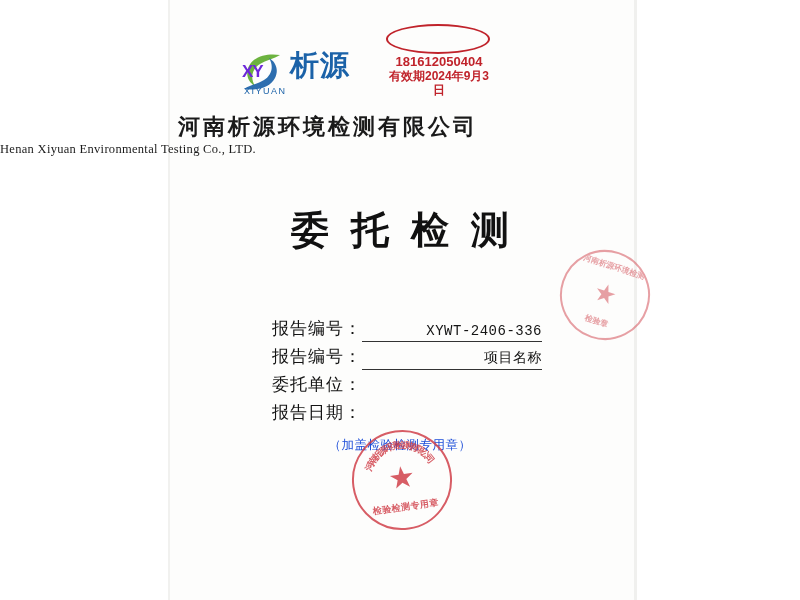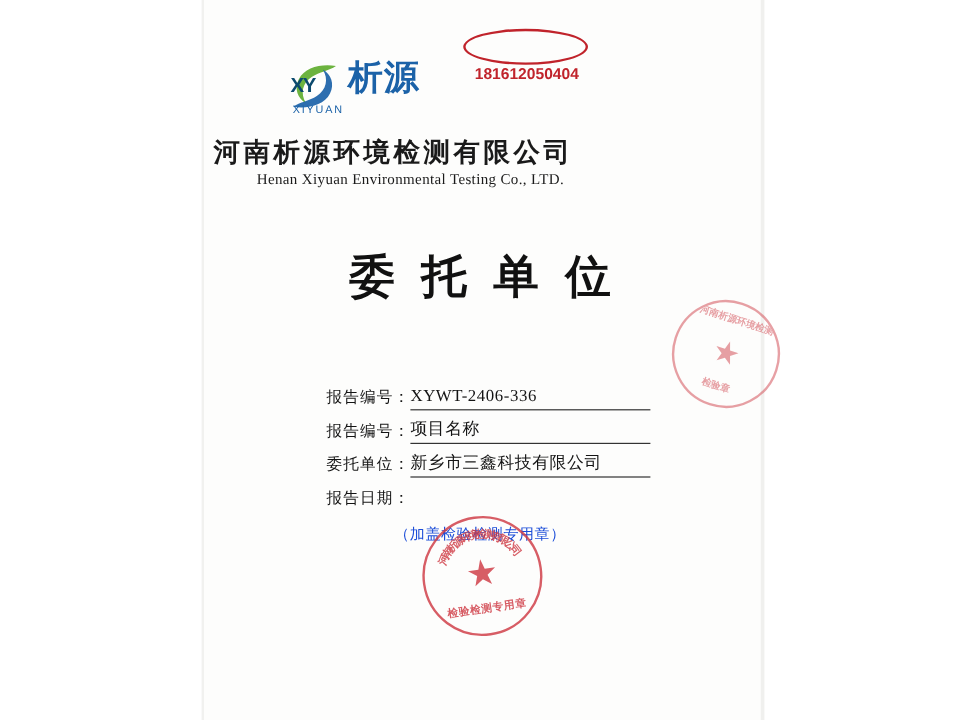--- a/index.html
+++ b/index.html
@@ -114,21 +114,21 @@
     width: 48px;
     height: 48px;
   }
   .logo-xy {
     position: absolute;
     left: 4px;
     top: 14px;
     font-family: "Liberation Sans", sans-serif;
     font-weight: bold;
     font-size: 17px;
-    color: #0c4a6e;
+    color: #6d28d9;
     letter-spacing: -1px;
   }
   .logo-text-cn {
     position: absolute;
     left: 52px;
     top: 2px;
     font-family: "Liberation Sans", sans-serif;
     font-size: 29px;
     font-weight: bold;
     color: #1b62a8;
@@ -157,21 +157,20 @@
     font-size: 22px;
     font-weight: bold;
     color: #1a1a1a;
     letter-spacing: 3px;
   }
   .company-en {
     position: absolute;
     left: 0;
     top: 142px;
     width: 684px;
-    text-align: center;
     font-family: "Liberation Serif", serif;
     font-size: 12.5px;
     color: #1a1a1a;
     letter-spacing: 0.3px;
   }
 
   
   .doc-title {
     position: absolute;
     left: 0;
@@ -194,31 +193,31 @@
     width: 270px;
   }
   .field-row {
     display: flex;
     align-items: flex-end;
     height: 24px;
     margin-bottom: 4px;
   }
   .field-label {
     font-family: Liberation Mono, monospace;
-    font-size: 13px;
+    font-size: 17px;
     color: #141414;
     letter-spacing: 1px;
     white-space: nowrap;
     padding-bottom: 2px;
   }
   .field-value {
     flex: 1;
     border-bottom: 1px solid #333333;
-    text-align: left;
-    font-family: Liberation Serif, serif;
+    text-align: right;
+    font-family: Liberation Mono, monospace;
     font-size: 14px;
     color: #141414;
     padding-bottom: 2px;
     letter-spacing: 0.5px;
     white-space: nowrap;
   }
 
   .note {
     position: absolute;
     left: 0;
@@ -336,50 +335,50 @@
 
   <div class="sheet"></div>
   <div class="sheet-edge-left"></div>
   <div class="sheet-edge-right"></div>
 
   <div class="cma">
     <div class="cma-letters">
       <div class="cma-ellipse"></div>
     </div>
     <div class="cma-code">181612050404</div>
+    <div class="cma-valid">有效期2024年9月3日</div>
   </div>
 
   <div class="logo">
     <svg class="logo-mark" viewBox="0 0 48 48">
       <path d="M42 7 C30 5 16 8 11 18 C7 26 10 34 17 38 C12 30 14 21 22 16 C28 12 36 11 42 7 Z" fill="#6cb33f"></path>
       <path d="M6 41 C18 43 32 40 37 30 C41 22 38 14 31 10 C36 18 34 27 26 32 C20 36 12 37 6 41 Z" fill="#1b62a8" opacity="0.92"></path>
       <circle cx="24" cy="24" r="6.5" fill="#ffffff"></circle>
     </svg>
     <div class="logo-xy">XY</div>
     <div class="logo-text-cn">析源</div>
     <div class="logo-text-en">XIYUAN</div>
   </div>
 
   <div class="company-cn">河南析源环境检测有限公司</div>
   <div class="company-en">Henan Xiyuan Environmental Testing Co., LTD.</div>
 
-  <div class="doc-title">委托单位</div>
+  <div class="doc-title">委托检测</div>
 
   <div class="fields">
     <div class="field-row">
       <div class="field-label">报告编号：</div>
       <div class="field-value">XYWT-2406-336</div>
     </div>
     <div class="field-row">
       <div class="field-label">报告编号：</div>
       <div class="field-value">项目名称</div>
     </div>
     <div class="field-row">
       <div class="field-label">委托单位：</div>
-      <div class="field-value">新乡市三鑫科技有限公司</div>
     </div>
     <div class="field-row">
       <div class="field-label">报告日期：</div>
     </div>
   </div>
 
   <div class="note">（加盖检验检测专用章）</div>
 
   <div class="stamp stamp-side">
     <div class="stamp-side-top">河南析源环境检测</div>

